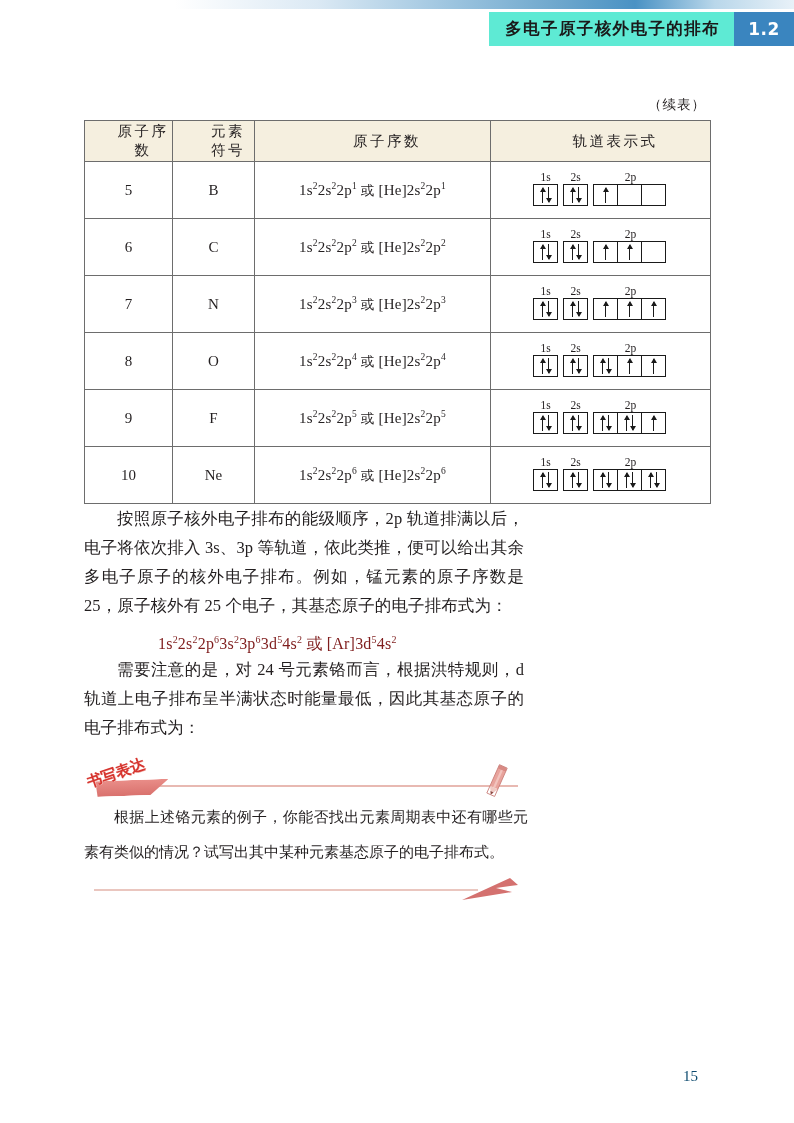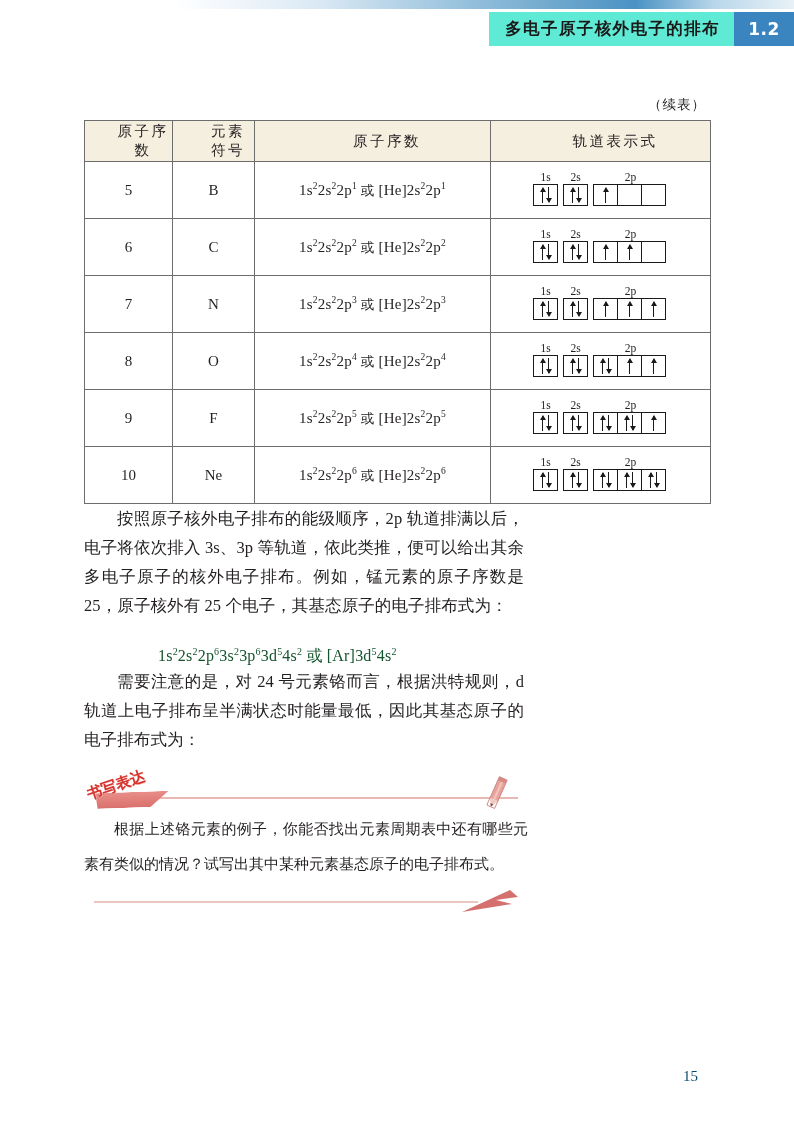--- a/index.html
+++ b/index.html
@@ -212,23 +212,23 @@
     letter-spacing: 0.1px;
     color: #231f20;
     width: 440px;
   }
   .indent { text-indent: 2em; }
 
   #para1 { }
 
   .formula {
     font-size: 16px;
-    margin: 26px 0 0 0;
+    margin: 14px 0 0 0;
     padding-left: 74px;
-    color: #14532d;
+    color: #7f1d1d;
     letter-spacing: 0.2px;
   }
   .formula sup { font-size: 10px; vertical-align: super; }
 
   #para2 { margin-top: 0; }
   #formula2 { padding-left: 175px; margin-top: 16px; }
 
   
   #activity {
     position: relative;

